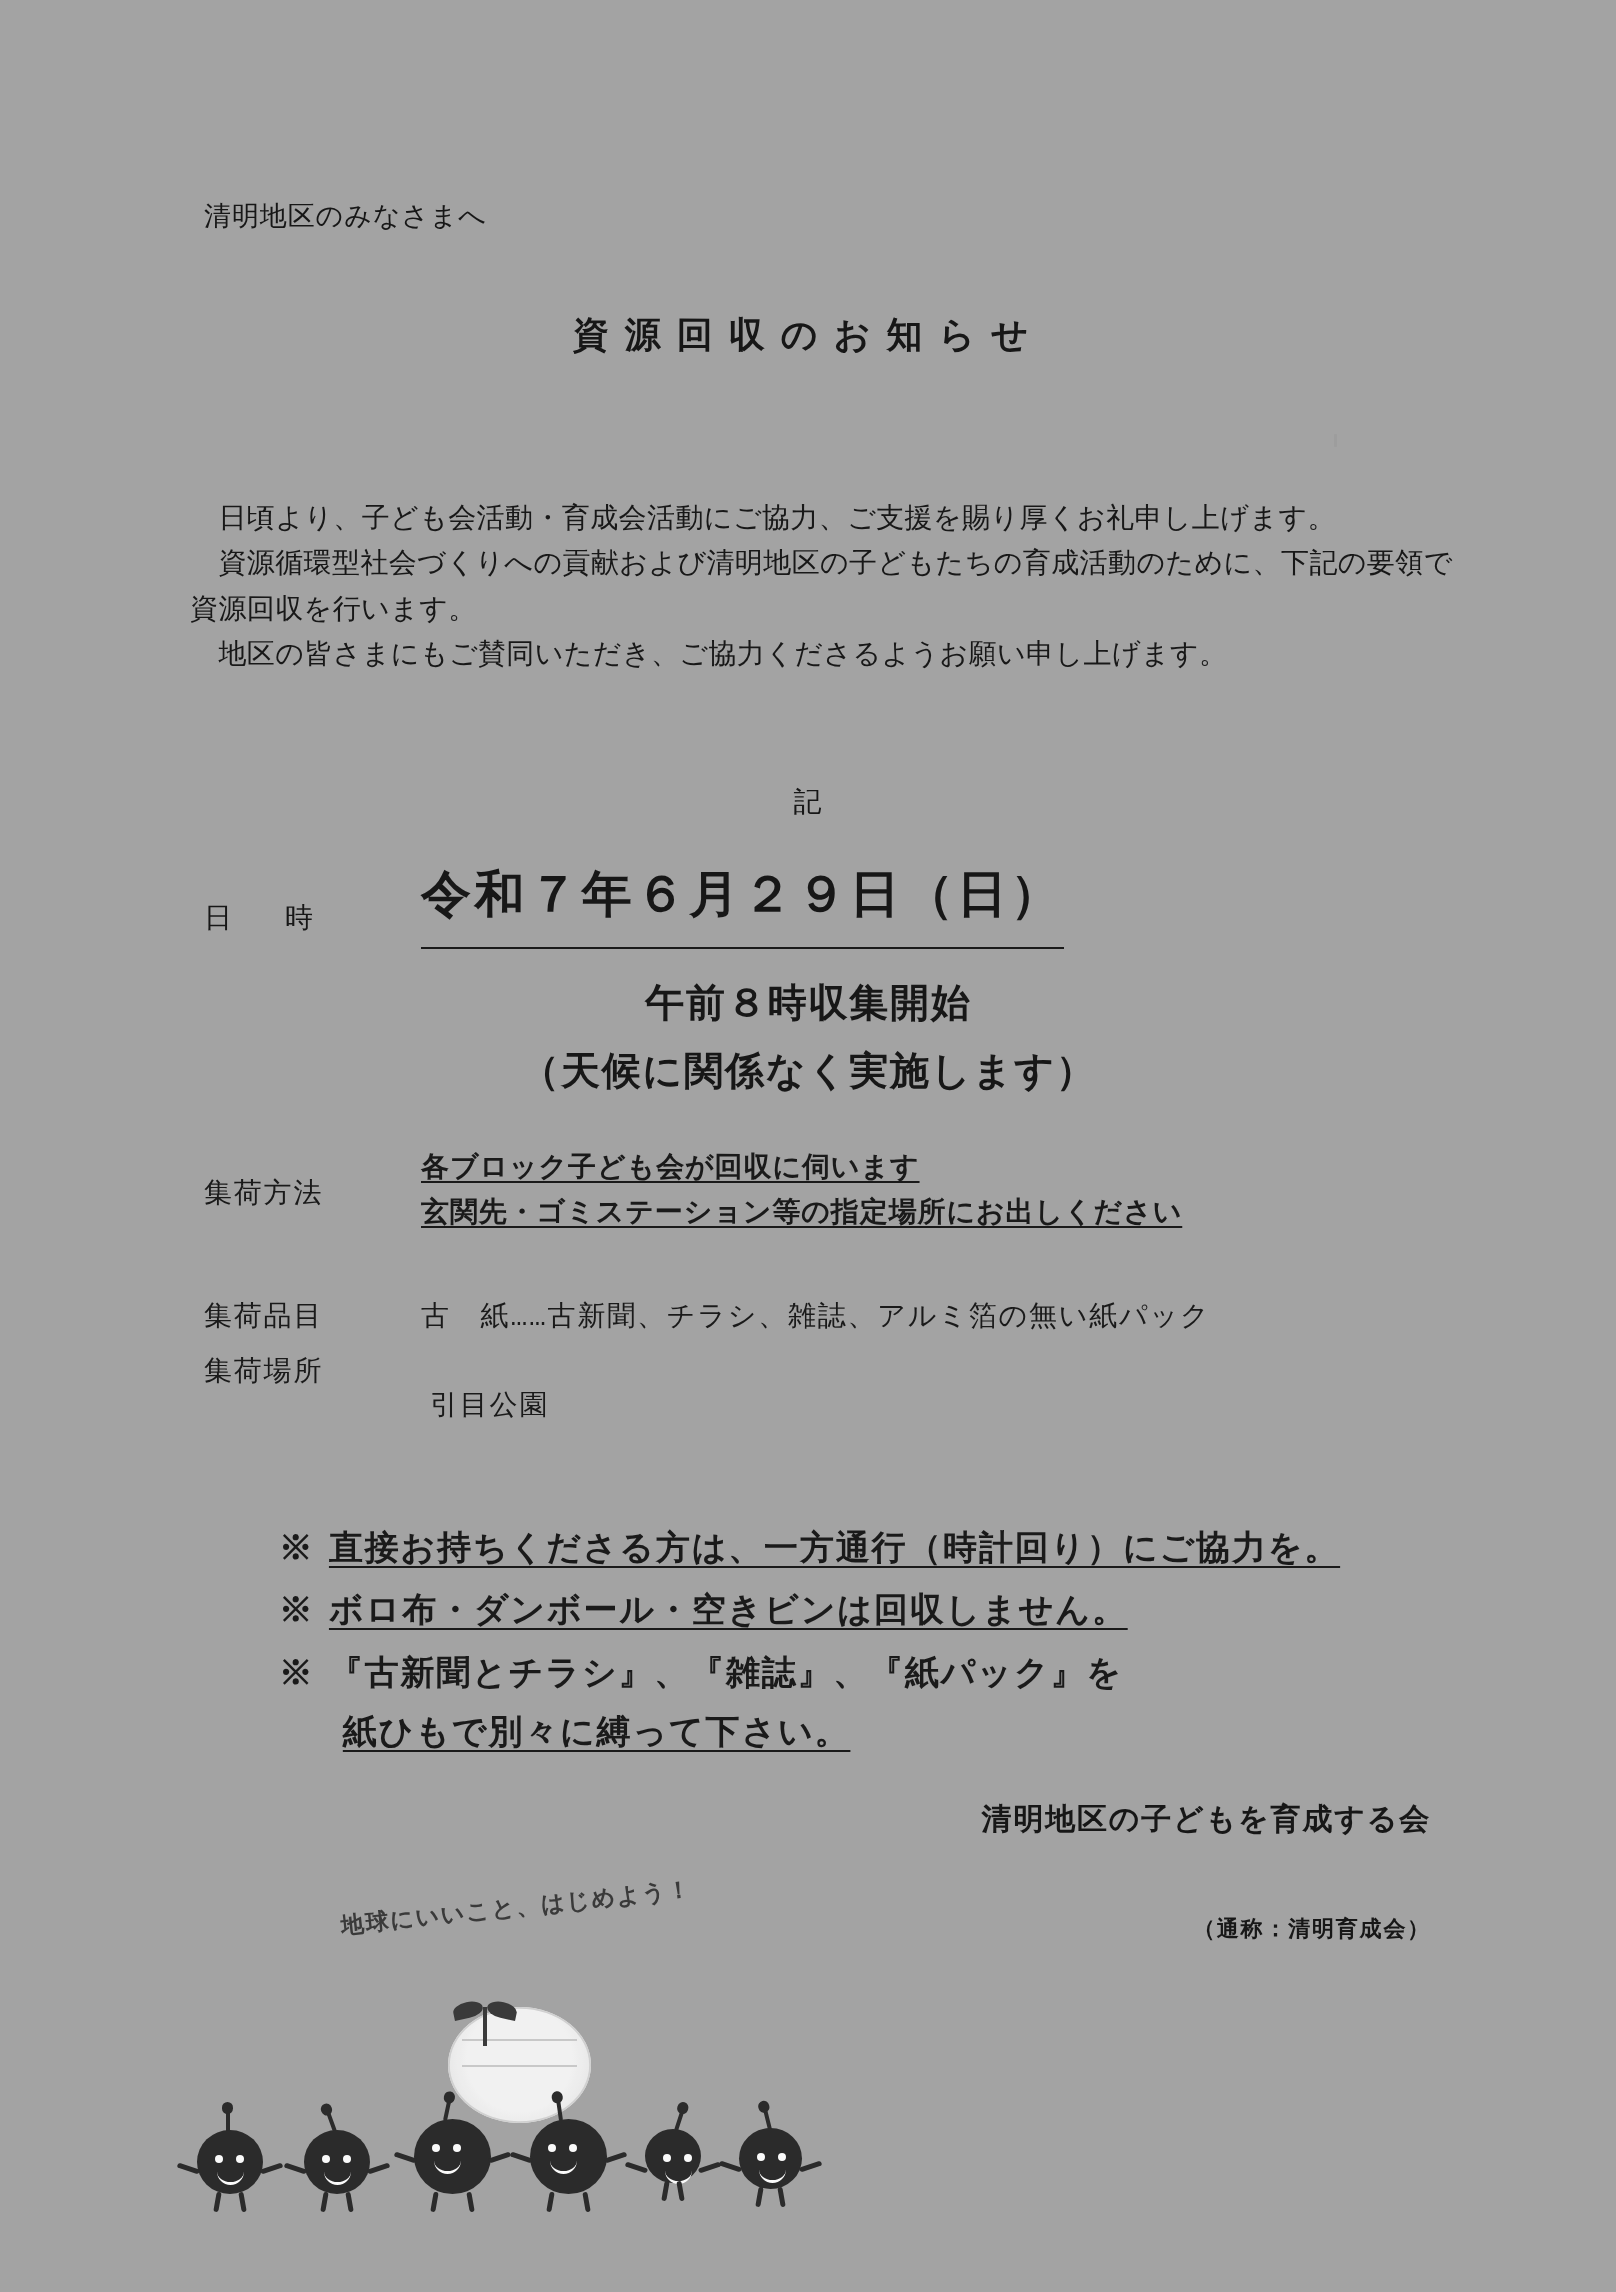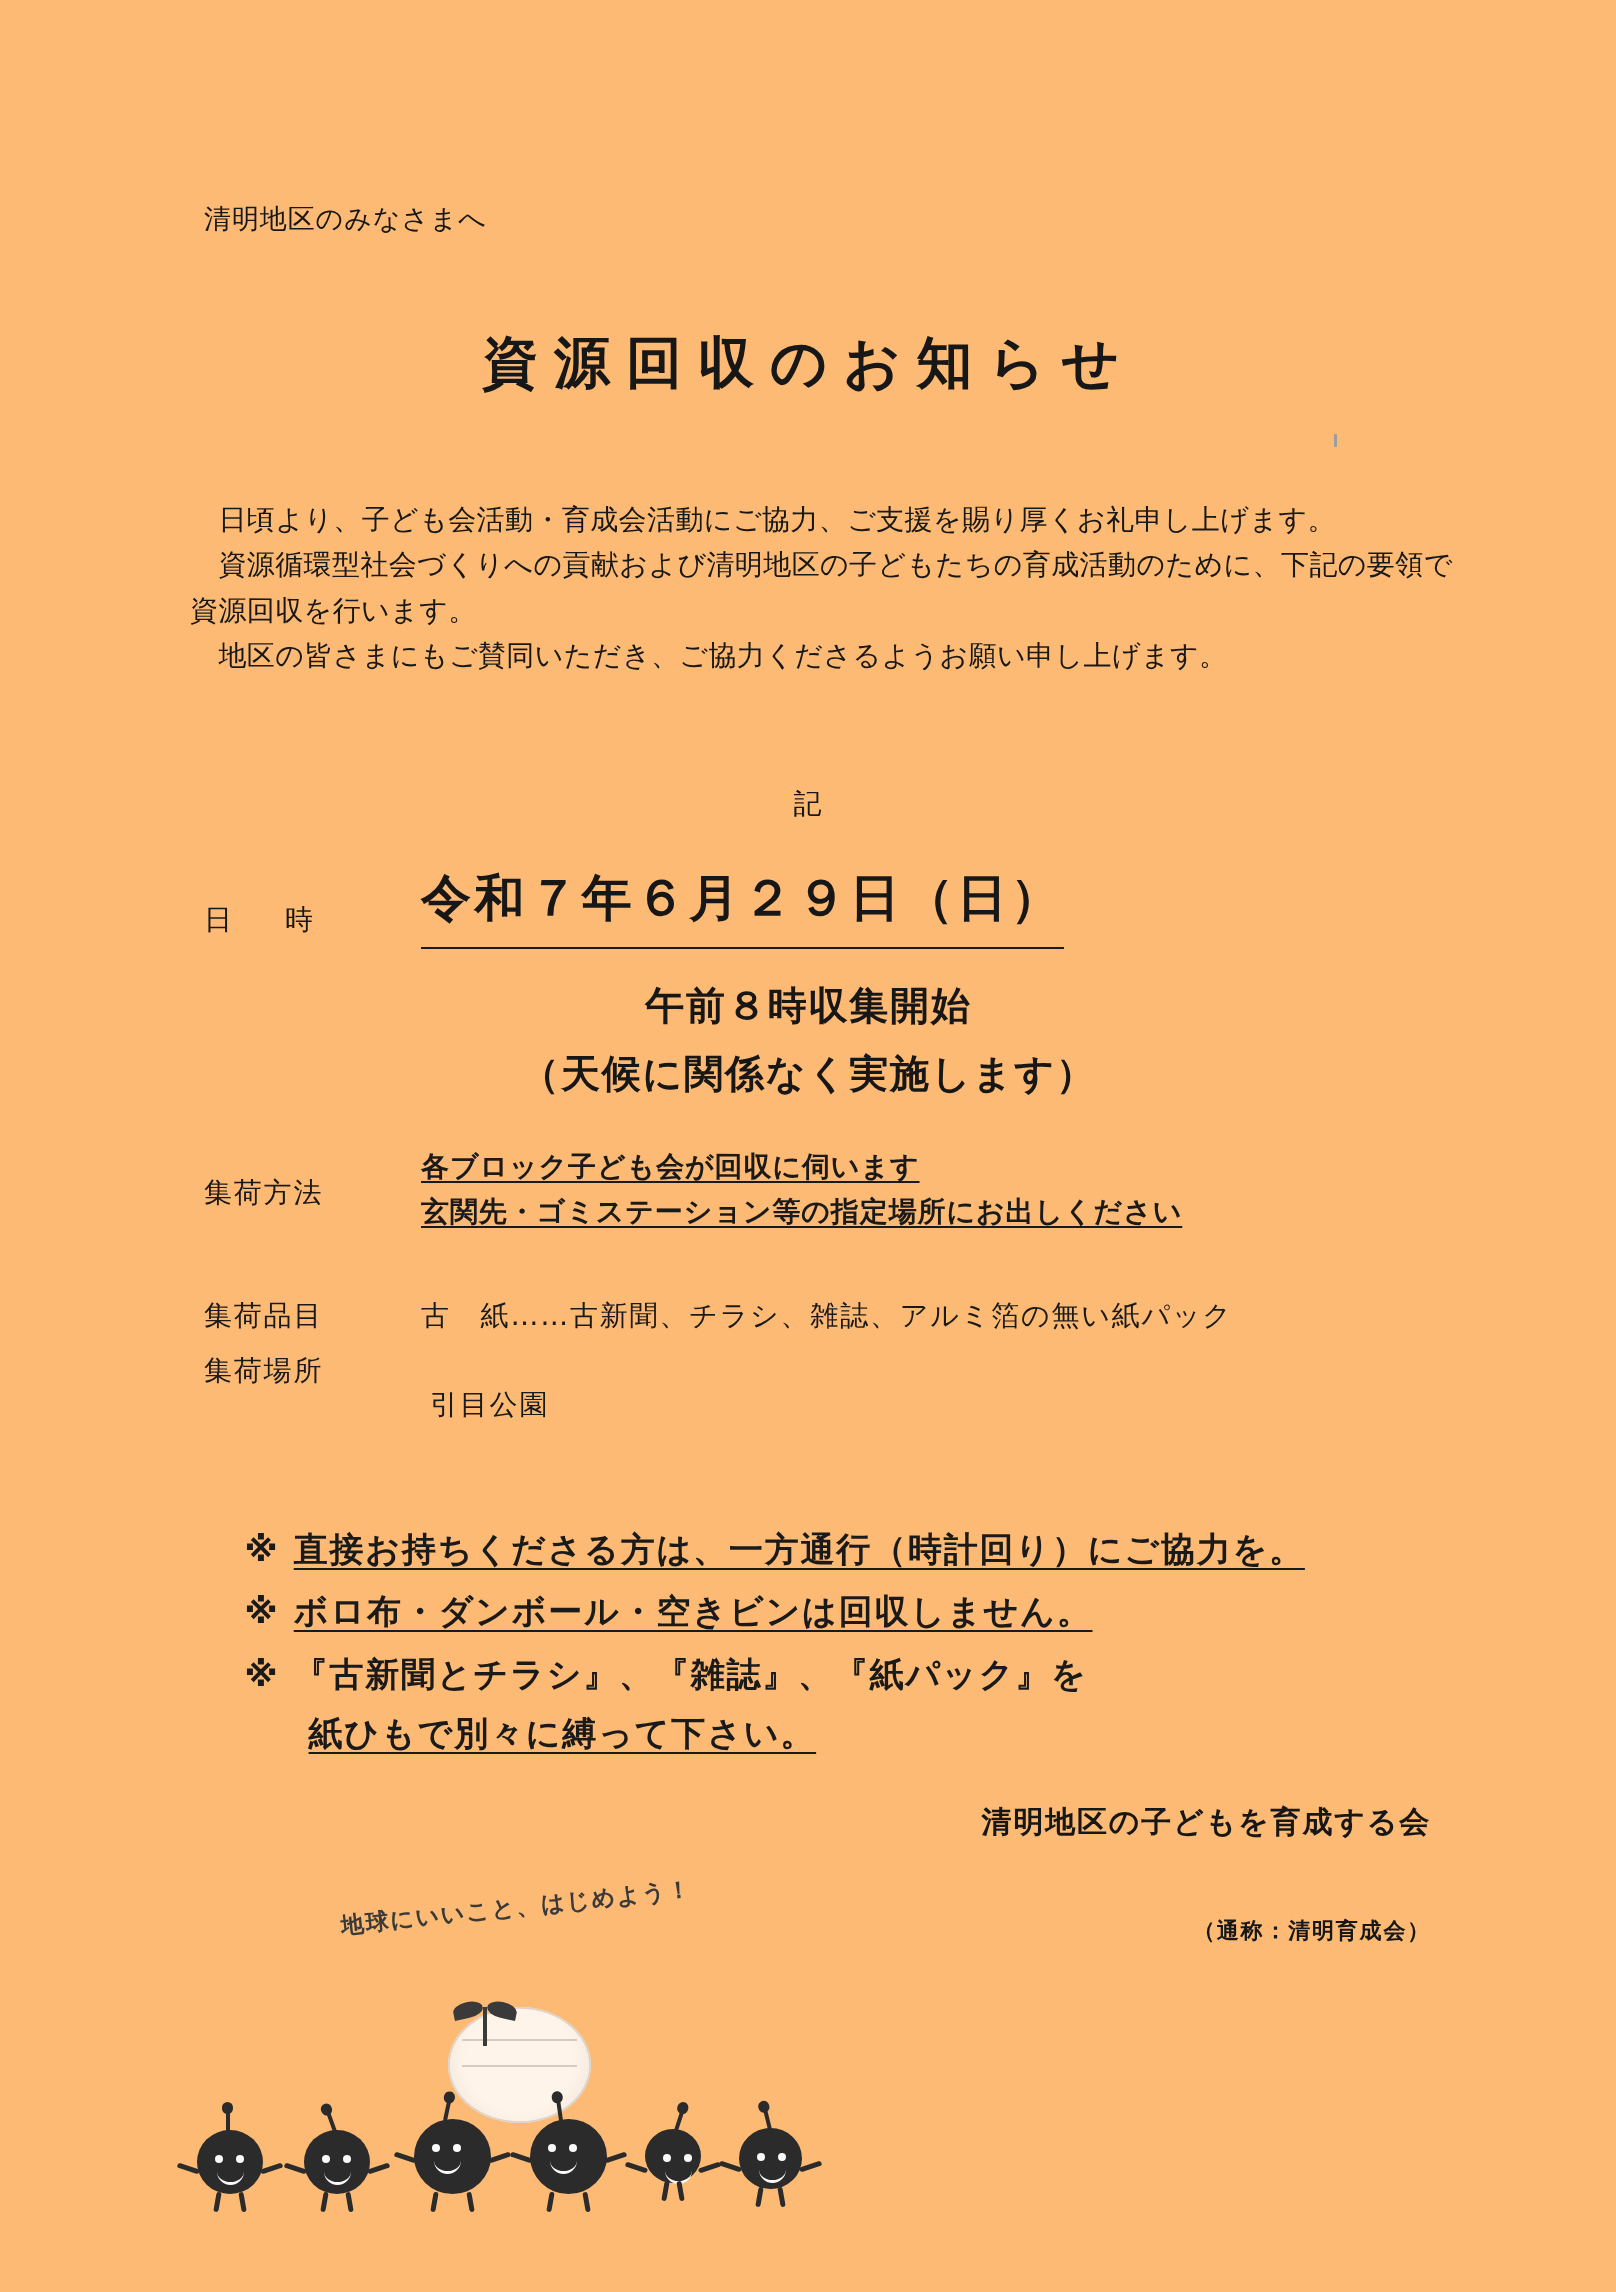--- a/index.html
+++ b/index.html
@@ -11,21 +11,22 @@
     width: 1617px;
     height: 2293px;
     position: relative;
     font-family: "DejaVu Sans", "Liberation Sans", sans-serif;
     color: #1a1a1a;
     overflow: hidden;
   }
   .page {
     position: absolute;
     inset: 0;
-    background: #fdba74;
+    background: #a3a3a3;
+    font-family: Liberation Mono, monospace;
   }
 
   
   .t {
     position: absolute;
     white-space: pre;
     line-height: 1.45;
     color: #171717;
   }
   .u {
@@ -38,23 +39,23 @@
   #addressee {
     left: 204px;
     top: 199px;
     font-size: 27px;
     letter-spacing: 0.9px;
   }
 
   #title {
     left: 0;
     right: 0;
-    top: 322px;
+    top: 312px;
     text-align: center;
-    font-size: 56px;
+    font-size: 36px;
     font-weight: 700;
     letter-spacing: 16px;
     white-space: pre;
   }
 
   #body-para {
     position: absolute;
     left: 190px;
     top: 497px;
     width: 1290px;

